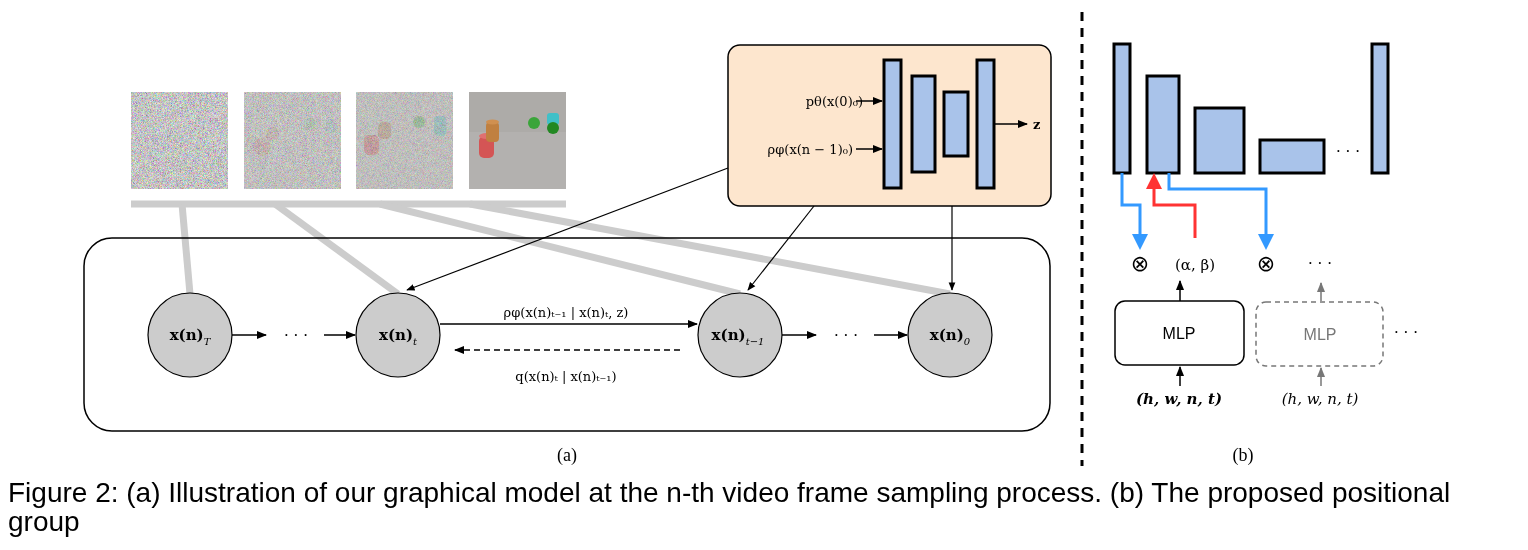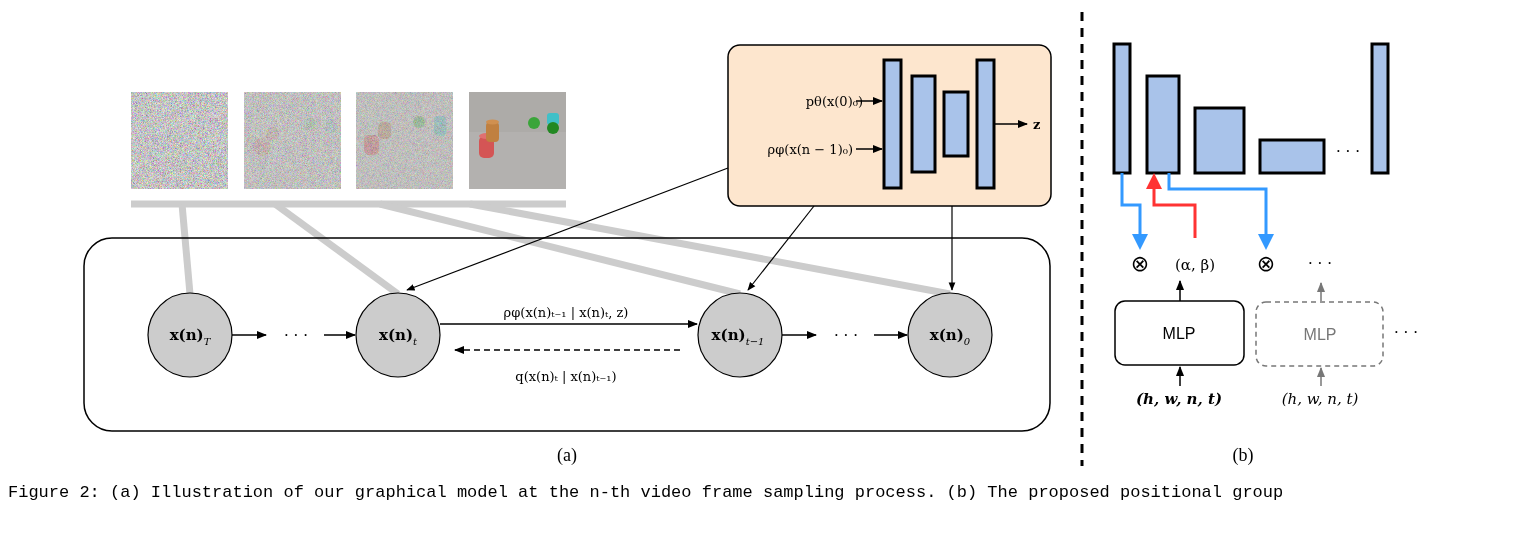--- a/index.html
+++ b/index.html
@@ -6,21 +6,21 @@
   body { width: 1528px; height: 550px; position: relative; overflow: hidden; }
   #fig { position: absolute; left: 0; top: 0; }
   .mathlbl { font-family: "DejaVu Serif", serif; font-size: 15px; fill: #000; }
   .mathlbl-sm { font-family: "DejaVu Serif", serif; font-size: 13px; fill: #000; }
   .nodelbl { font-family: "DejaVu Serif", serif; font-size: 15px; font-weight: bold; fill: #000; }
   .sub { font-size: 10px; font-weight: normal; font-style: italic; }
   .panel-lbl { font-family: "Liberation Serif", serif; font-size: 18px; fill: #000; }
   .mlp-lbl { font-family: "Liberation Sans", sans-serif; font-size: 16px; }
   .caption {
     position: absolute; left: 8px; top: 478px; width: 1515px;
-    font-family: Liberation Mono, monospace; font-size: 17px; line-height: 29px; color: #000;
+    font-family: Liberation Sans, sans-serif; font-size: 28px; line-height: 29px; color: #000;
   }
 </style>
 </head>
 <body>
 
 <svg id="fig" width="1528" height="550" viewBox="0 0 1528 550" xmlns="http://www.w3.org/2000/svg">
   <defs>
     <marker id="ah" viewBox="0 0 10 10" refX="9" refY="5" markerWidth="7" markerHeight="7" orient="auto-start-reverse">
       <path d="M0,1 L10,5 L0,9 z" fill="#000"></path>
     </marker>

